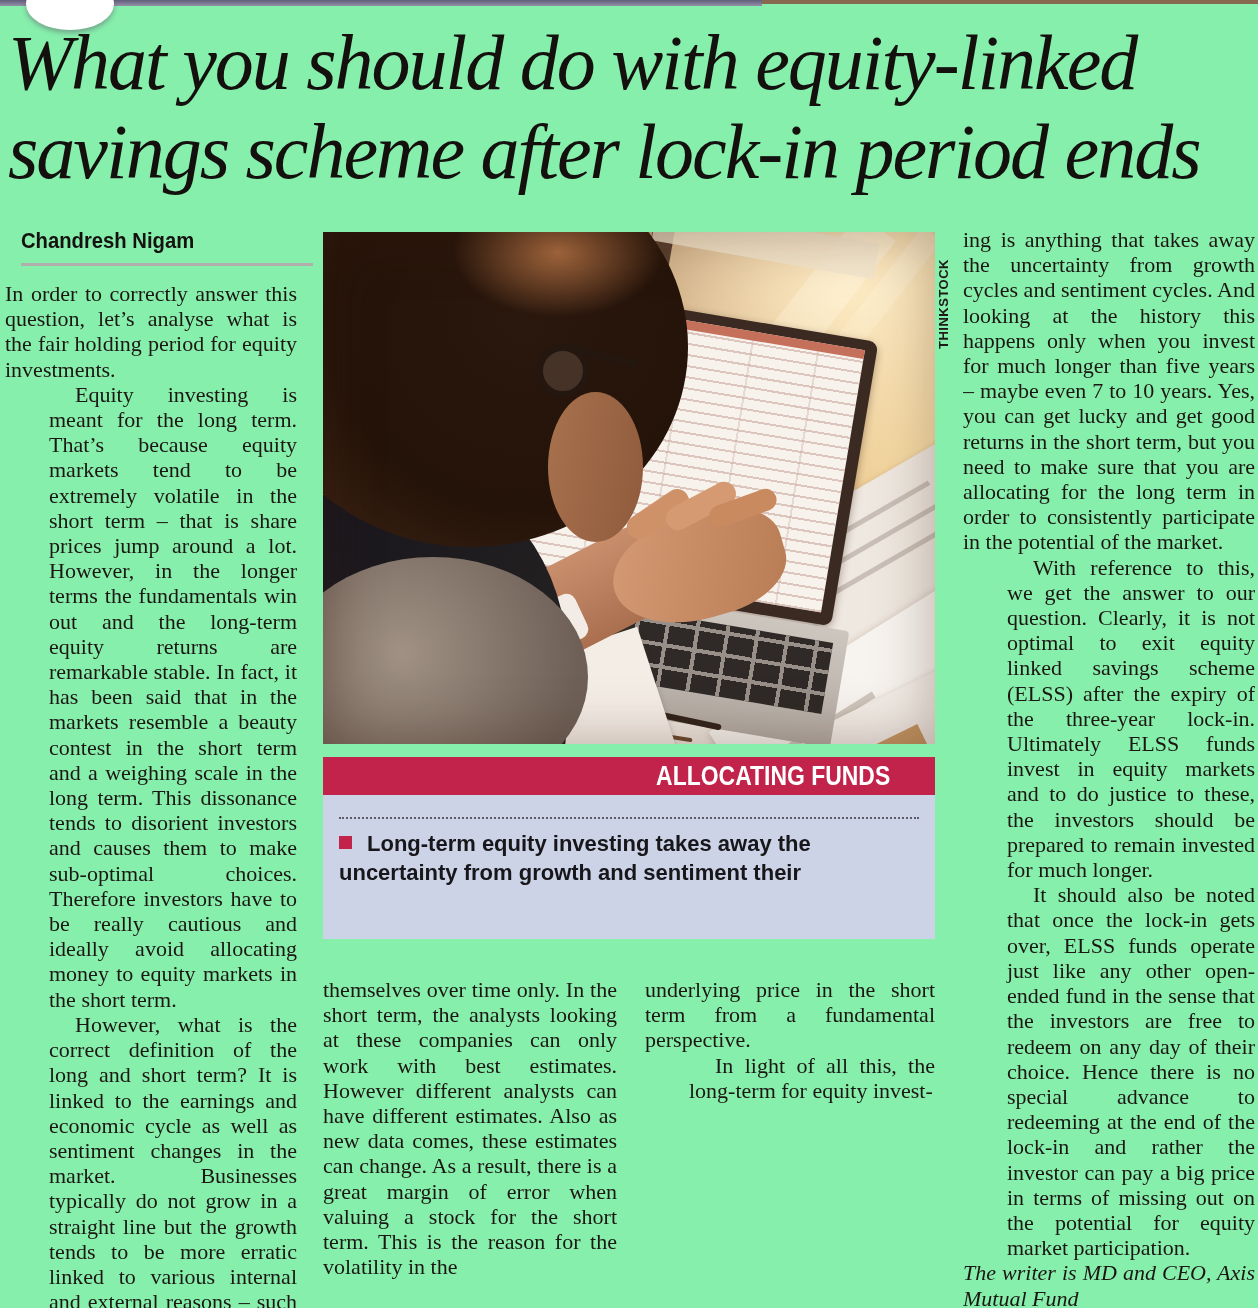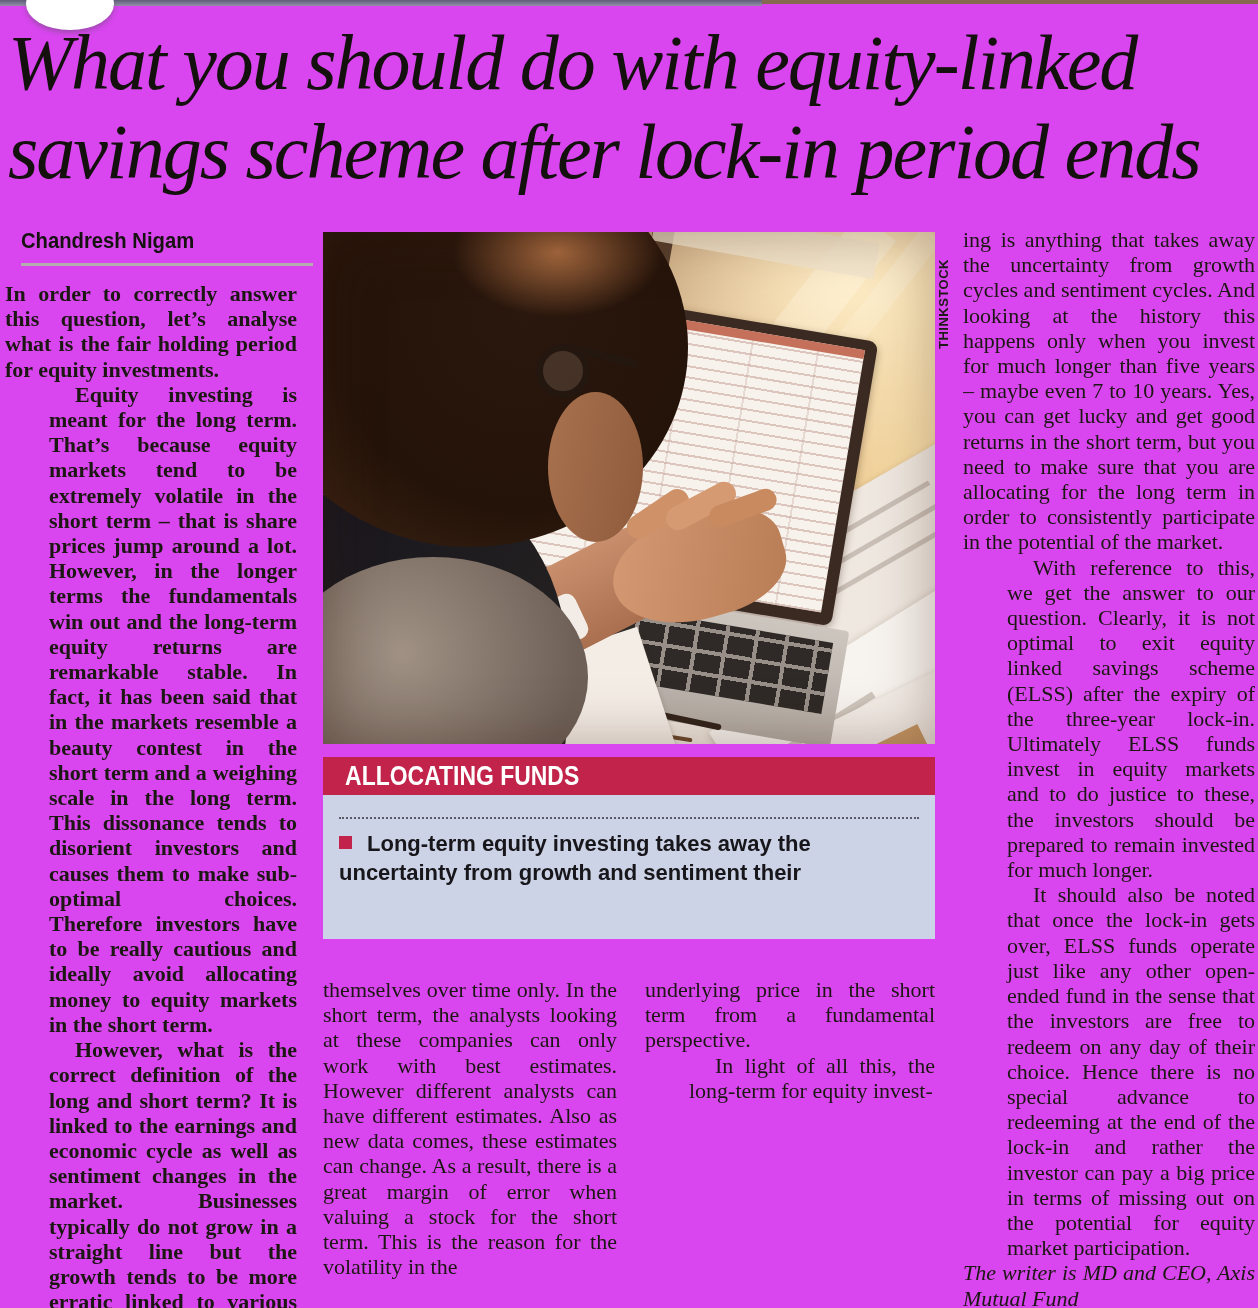--- a/index.html
+++ b/index.html
@@ -1,18 +1,18 @@
 <!DOCTYPE html>
 <html><head>
 <meta charset="utf-8">
 <style>
   html,body{margin:0;padding:0;background:#e9e2dc;}
   .page{
     position:relative; width:1258px; height:1308px; overflow:hidden;
-    background:#d946ef;
+    background:#86efac;
     font-family:"Liberation Serif", serif;
     color:#1c1713;
   }
   
   .topedge-left{position:absolute;left:0;top:0;width:762px;height:6px;
     background:linear-gradient(#605d78,#938fa9);}
   .topedge-right{position:absolute;left:762px;top:0;width:496px;height:4px;
     background:#86694f;}
   .corner-btn{position:absolute;left:26px;top:-22px;width:88px;height:52px;border-radius:50%;
     background:#fff;box-shadow:0 3px 5px rgba(90,80,100,.45);z-index:50;}
@@ -23,32 +23,32 @@
   .headline span{display:block;white-space:nowrap;}
   
   .byline-wrap{position:absolute;left:21px;top:228px;width:292px;}
   .byline{font-family:"Liberation Sans", sans-serif;font-weight:700;font-size:22px;
     color:#151210;transform:scaleX(.92);transform-origin:left;}
   .byline-rule{margin-top:9px;height:3px;background:#b2aeab;}
   
   .col{position:absolute;font-size:22px;line-height:25.2px;text-align:justify;overflow:hidden;}
   .col p{margin:0;}
   .col p.indent{text-indent:26px;margin-left:44px;}
-  .col1{left:5px;top:281px;width:292px;height:1027px;font-weight:bold;}
+  .col1{left:5px;top:281px;width:292px;height:1027px;}
   .col2{left:323px;top:977px;width:294px;height:331px;}
   .col3{left:645px;top:977px;width:290px;height:331px;}
   .col4{left:963px;top:227px;width:292px;height:1081px;}
   .signoff{font-style:italic;}
   
   .credit{position:absolute;left:936px;top:229px;height:120px;
     font-family:"Liberation Sans", sans-serif;font-weight:700;font-size:13px;
     letter-spacing:.5px;color:#1d1a18;writing-mode:vertical-rl;transform:rotate(180deg);}
   
   .callout{position:absolute;left:323px;top:757px;width:612px;}
-  .callout-head{height:38px;background:#c2234a;display:flex;align-items:center;}
+  .callout-head{height:38px;background:#c2234a;display:flex;align-items:center;justify-content:flex-end;}
   .callout-title{font-family:"Liberation Sans", sans-serif;font-weight:700;font-size:27px;
     color:#fff;padding-left:26px;transform:scaleX(.85);transform-origin:left;white-space:nowrap;}
   .callout-body{background:#cdd3e6;height:144px;padding:13px 16px 0 16px;box-sizing:border-box;
     font-family:"Liberation Sans", sans-serif;font-size:22px;line-height:29px;color:#17161a;}
   .callout-body p{margin:0;}
   .cb2{font-weight:700;}
   .sq{display:inline-block;width:13px;height:13px;background:#c2234a;margin-right:15px;
     transform:translateY(-2px);}
   .dots{border-top:2px dotted #5c5c66;margin:9px 0 10px 0;height:0;}
   

